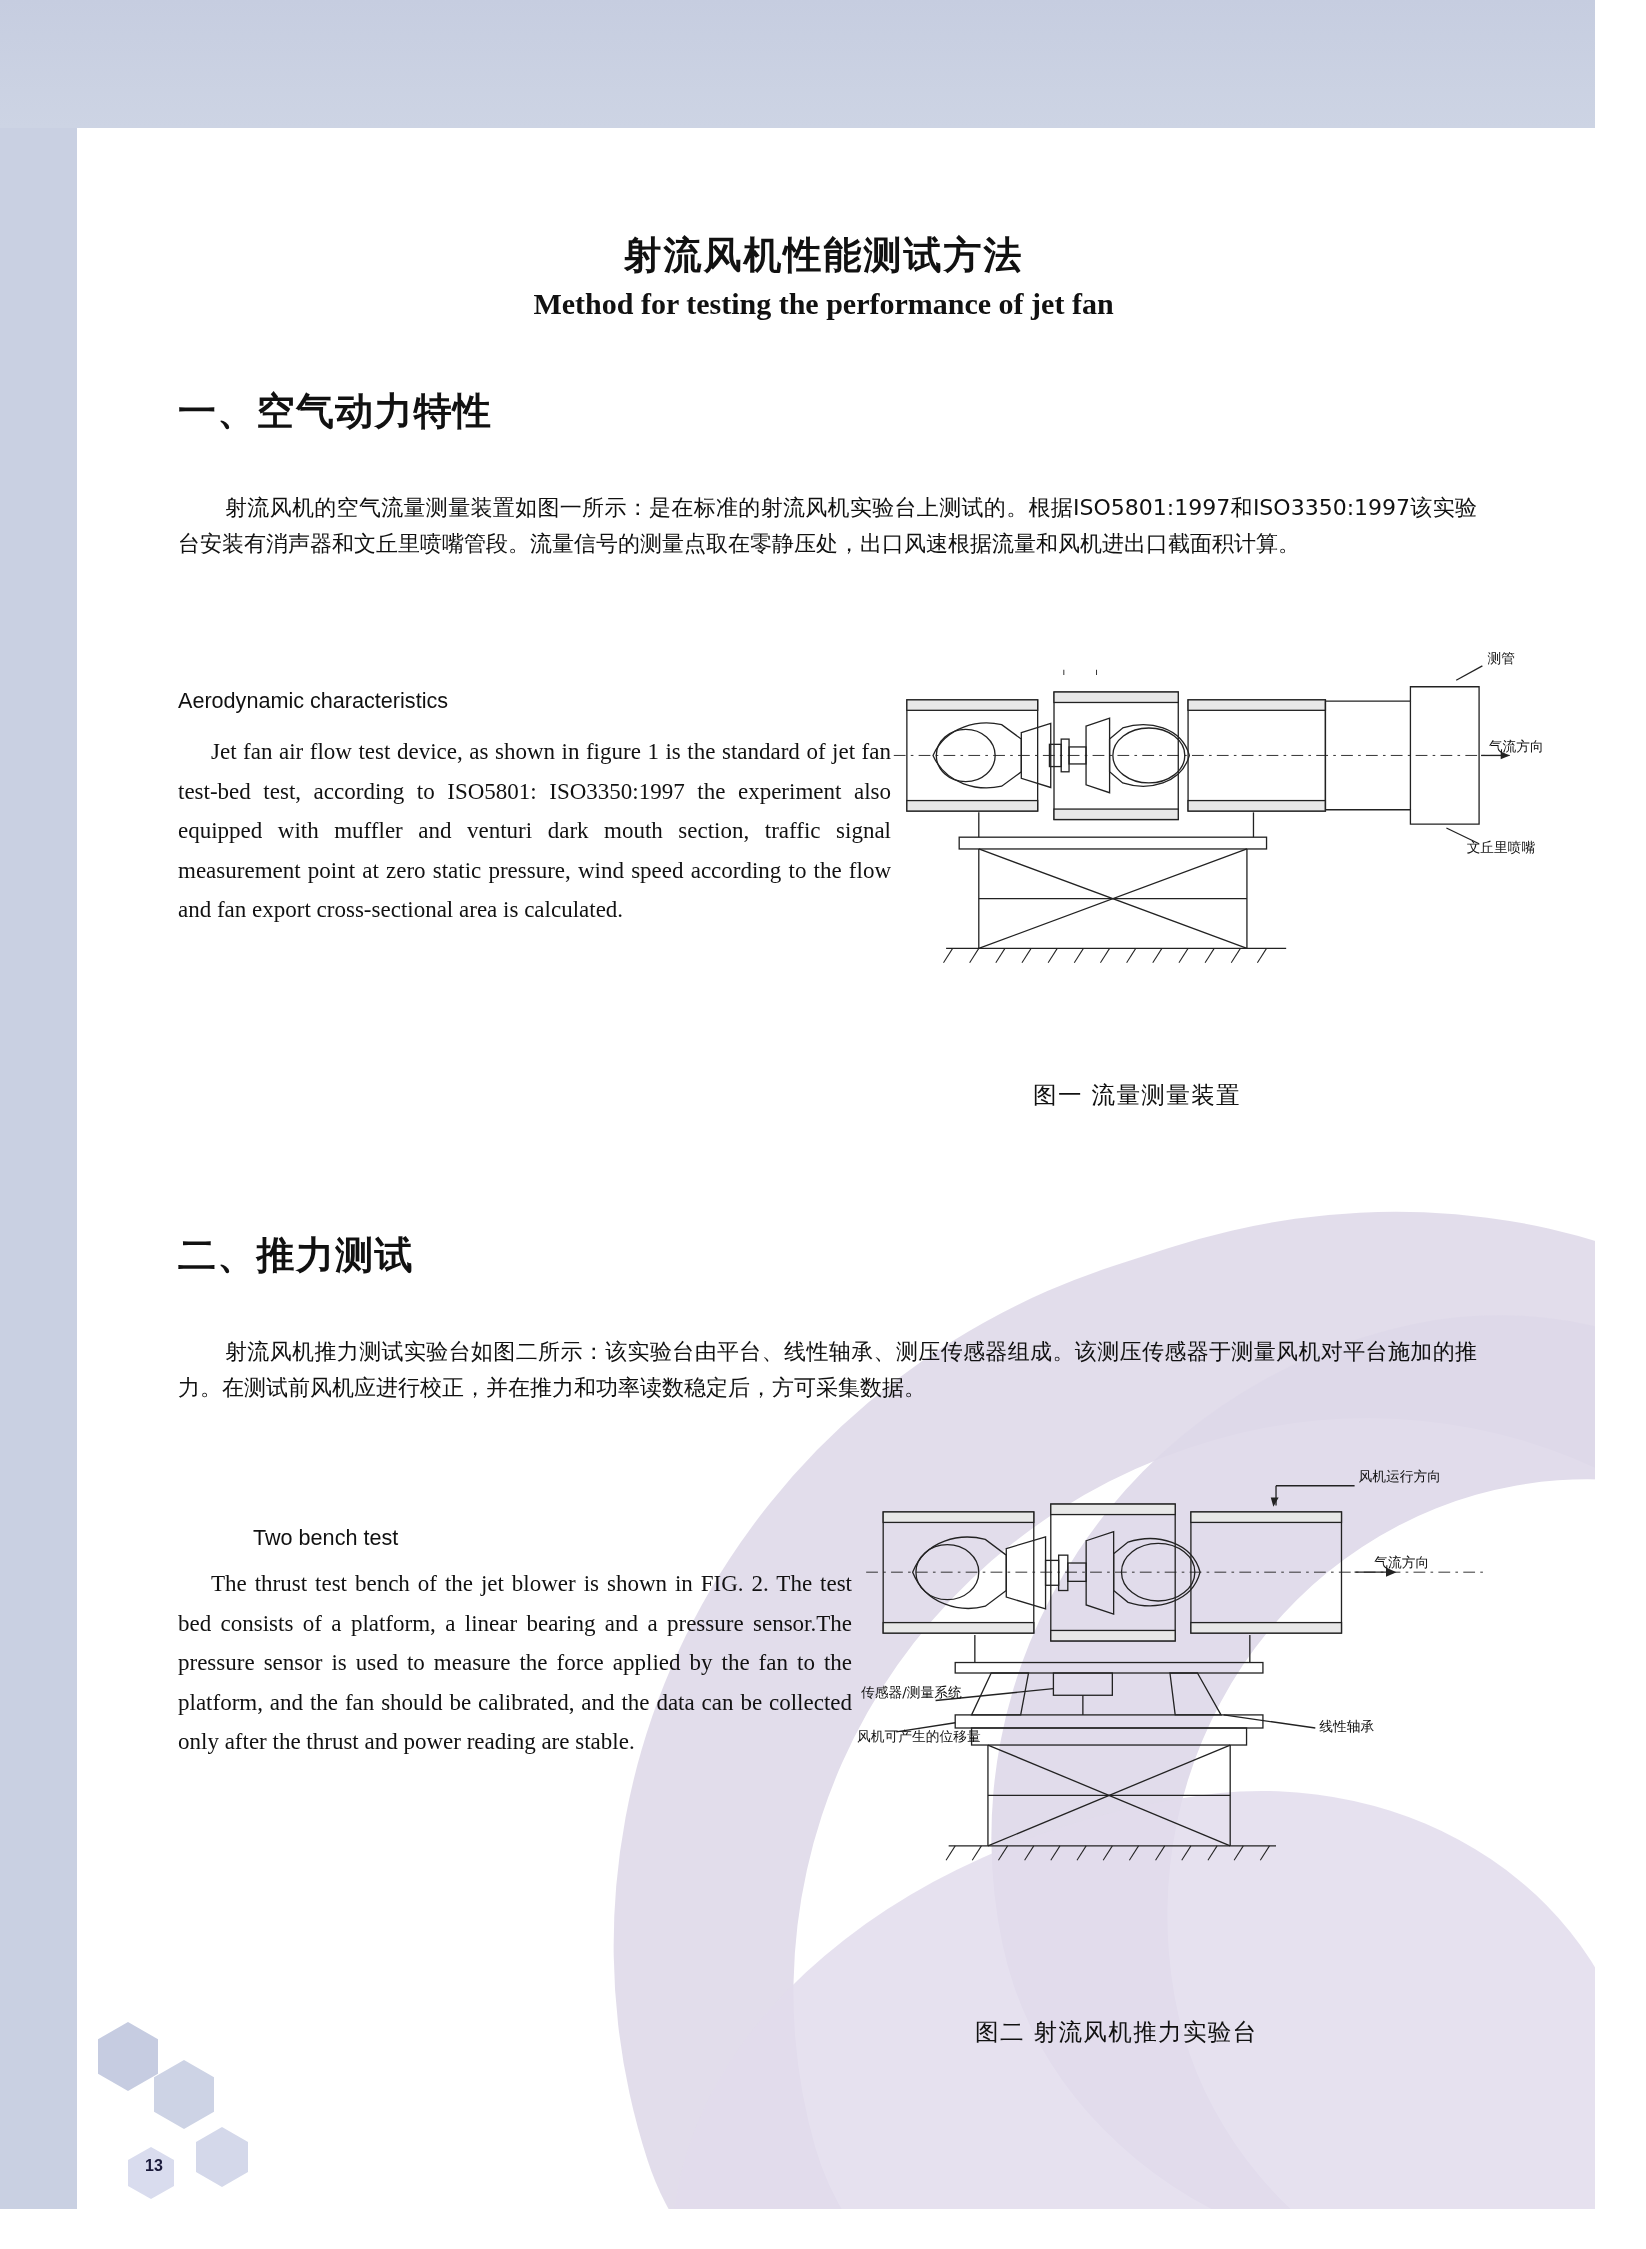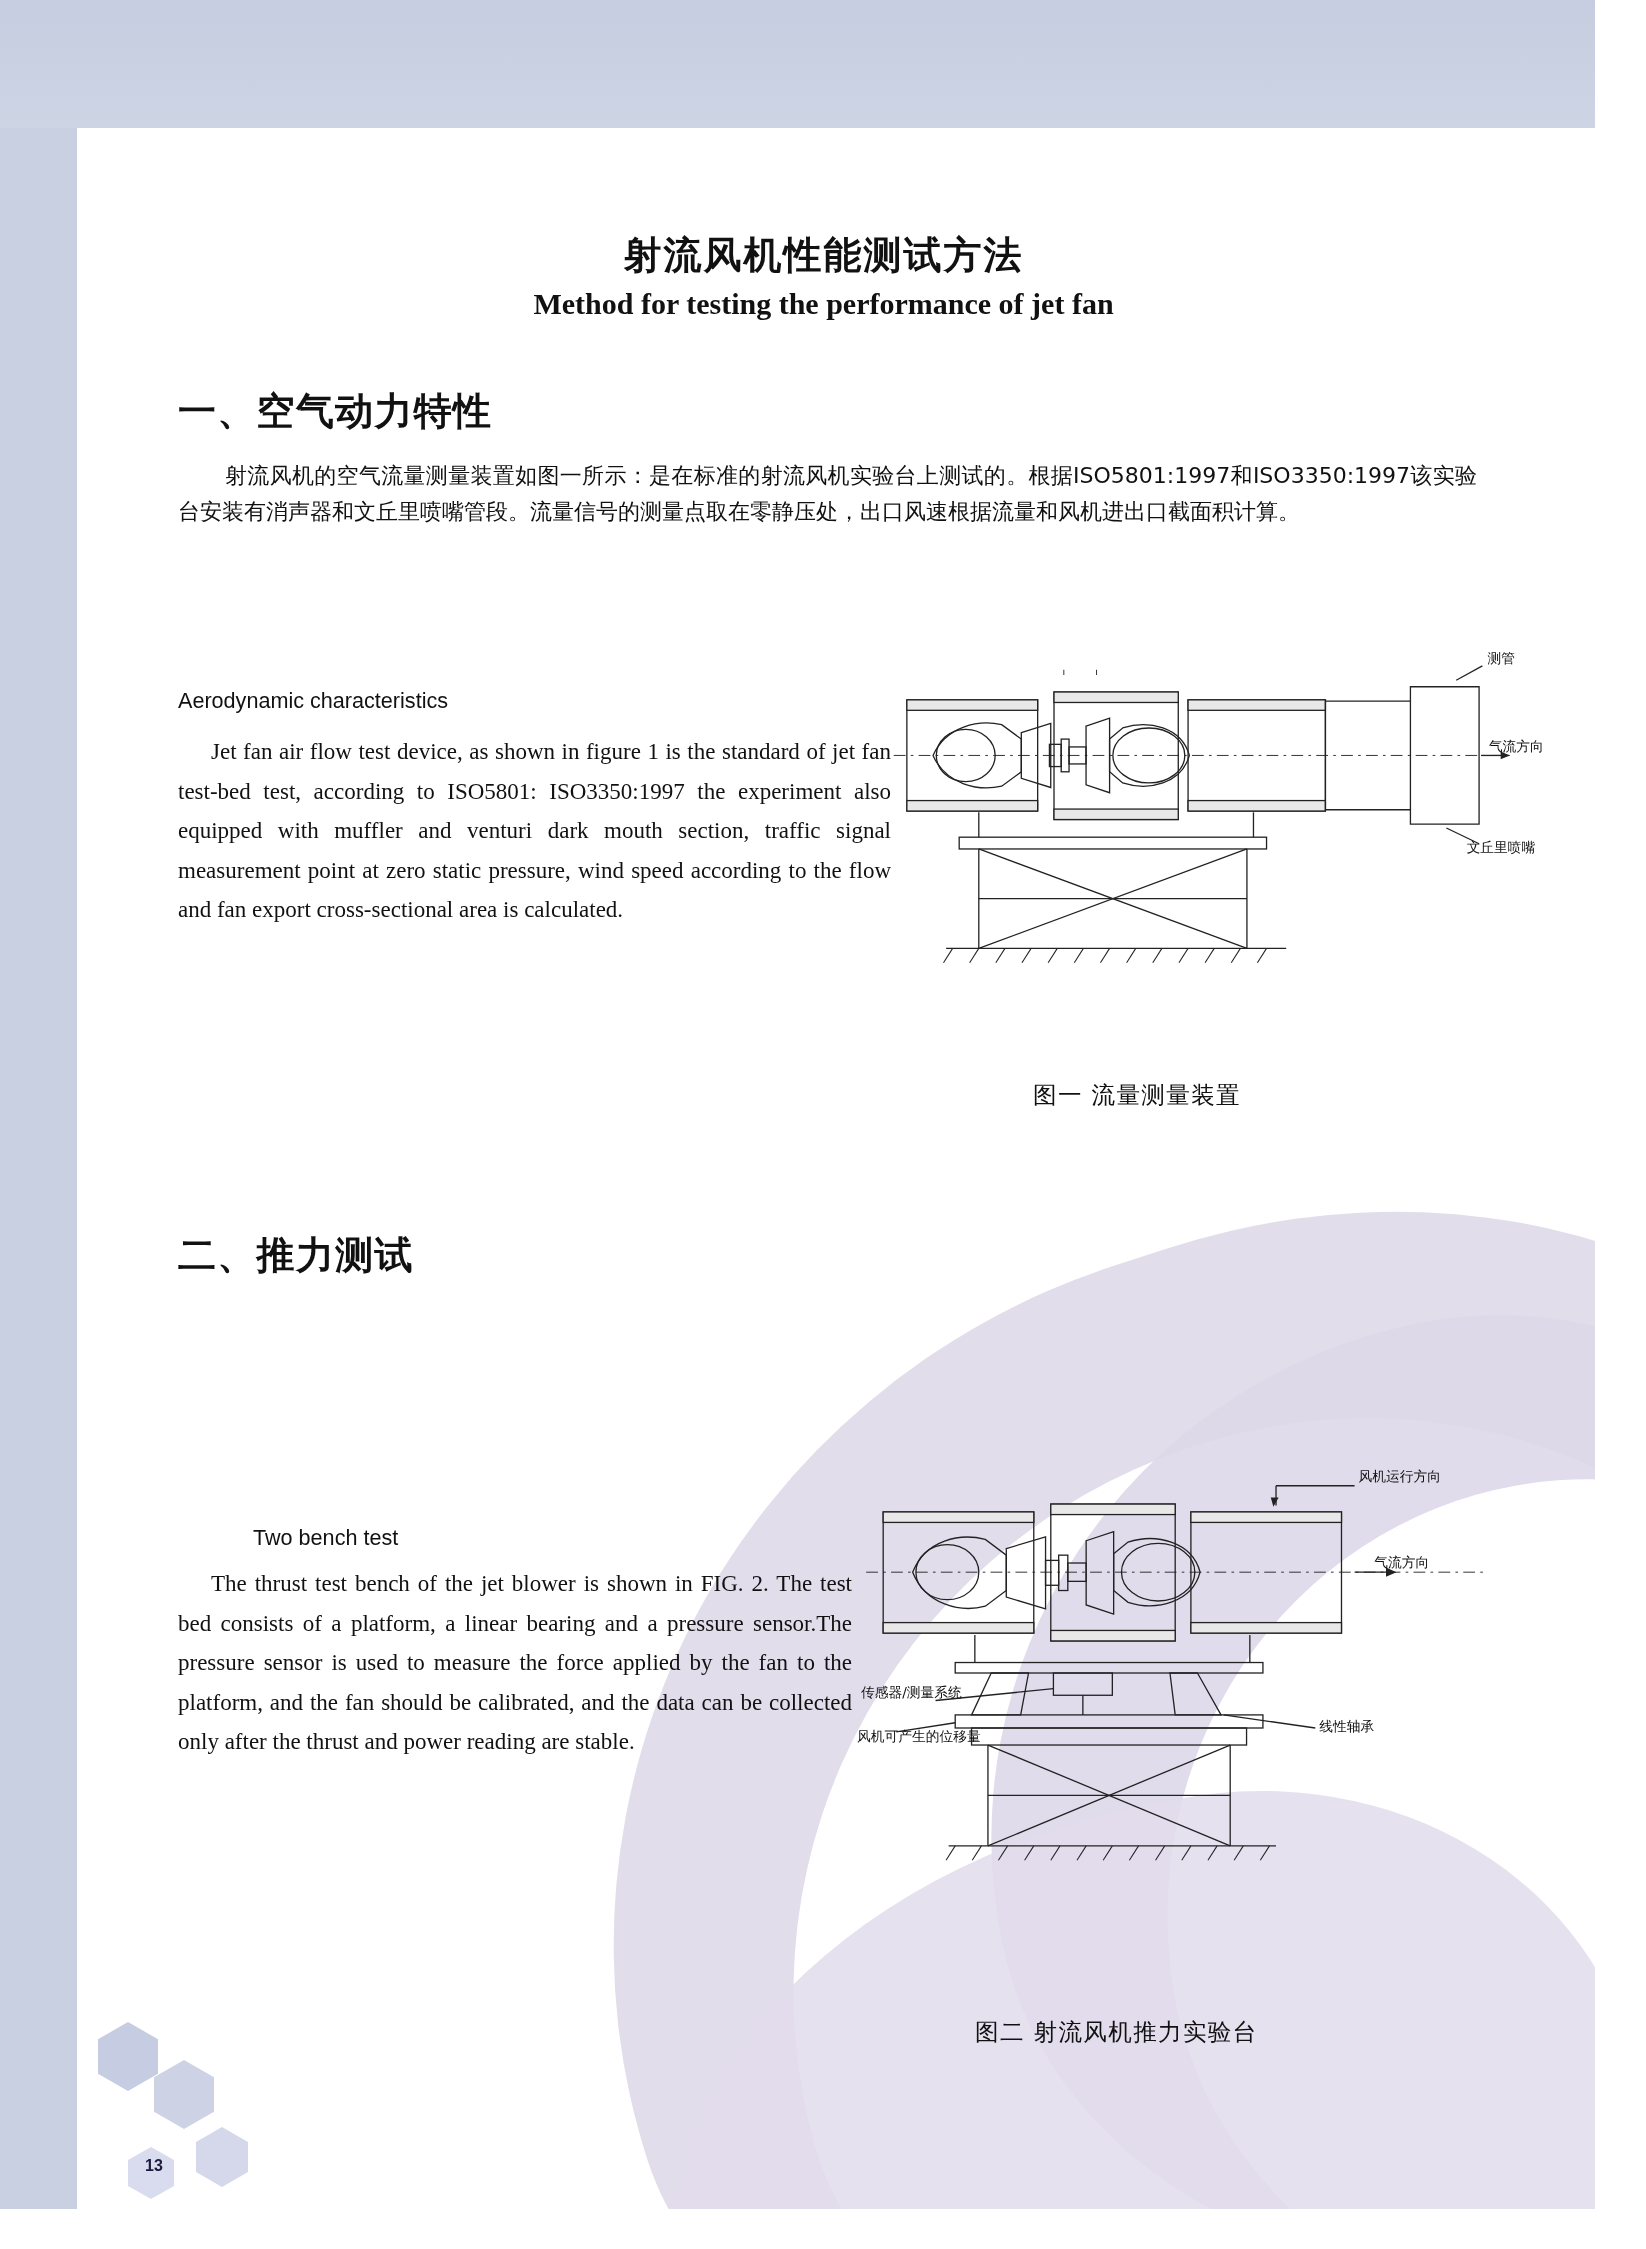--- a/index.html
+++ b/index.html
@@ -149,20 +149,21 @@
   .sec1-heading { left: 178px; top: 386px; }
   .sec2-heading { left: 178px; top: 1230px; }
 
   .para-cn {
     position: absolute;
     font-family: "DejaVu Sans", sans-serif;
     font-size: 22px;
     line-height: 1.62;
     color: #111;
     text-align: justify;
+    margin-top: 32px;
   }
   .sec1-cn { left: 178px; top: 458px; width: 1299px; text-indent: 47px; }
   .sec2-cn { left: 178px; top: 1302px; width: 1299px; text-indent: 47px; }
 
   .sub-en-title {
     position: absolute;
     font-family: "Liberation Sans", sans-serif;
     font-size: 21.6px;
     color: #111;
   }
@@ -314,20 +315,21 @@
           <line x1="320" y1="44" x2="320" y2="52" stroke-width="1.4"></line>
         </g>
         <text class="fig-label" x="918" y="34">测管</text>
         <text class="fig-label" x="920" y="168">气流方向</text>
         <text class="fig-label" x="886" y="322">文丘里喷嘴</text>
       </svg>
     </div>
     <div class="fig-caption fig1-caption">图一  流量测量装置</div>
 
     <div class="sec-heading sec2-heading">二、推力测试</div>
+    <div class="para-cn sec2-cn">射流风机推力测试实验台如图二所示：该实验台由平台、线性轴承、测压传感器组成。该测压传感器于测量风机对平台施加的推力。在测试前风机应进行校正，并在推力和功率读数稳定后，方可采集数据。</div>
     <div class="sub-en-title sub2-title">Two bench test</div>
     <div class="para-en sec2-en">The thrust test bench of the jet blower is shown in FIG. 2. The test bed consists of a platform, a linear bearing and a pressure sensor.The pressure sensor is used to measure the force applied by the fan to the platform, and the fan should be calibrated, and the data can be collected only after the thrust and power reading are stable.</div>
 
     <div class="figure fig2">
       <svg width="694" height="524" viewBox="0 0 1060 800" xmlns="http://www.w3.org/2000/svg">
         <g stroke="#222" fill="none" stroke-width="2">
 
           <rect x="40" y="70" width="230" height="185"></rect>
           <rect x="40" y="70" width="230" height="16" fill="#e8e8e8"></rect>
           <rect x="40" y="239" width="230" height="16" fill="#e8e8e8"></rect>

